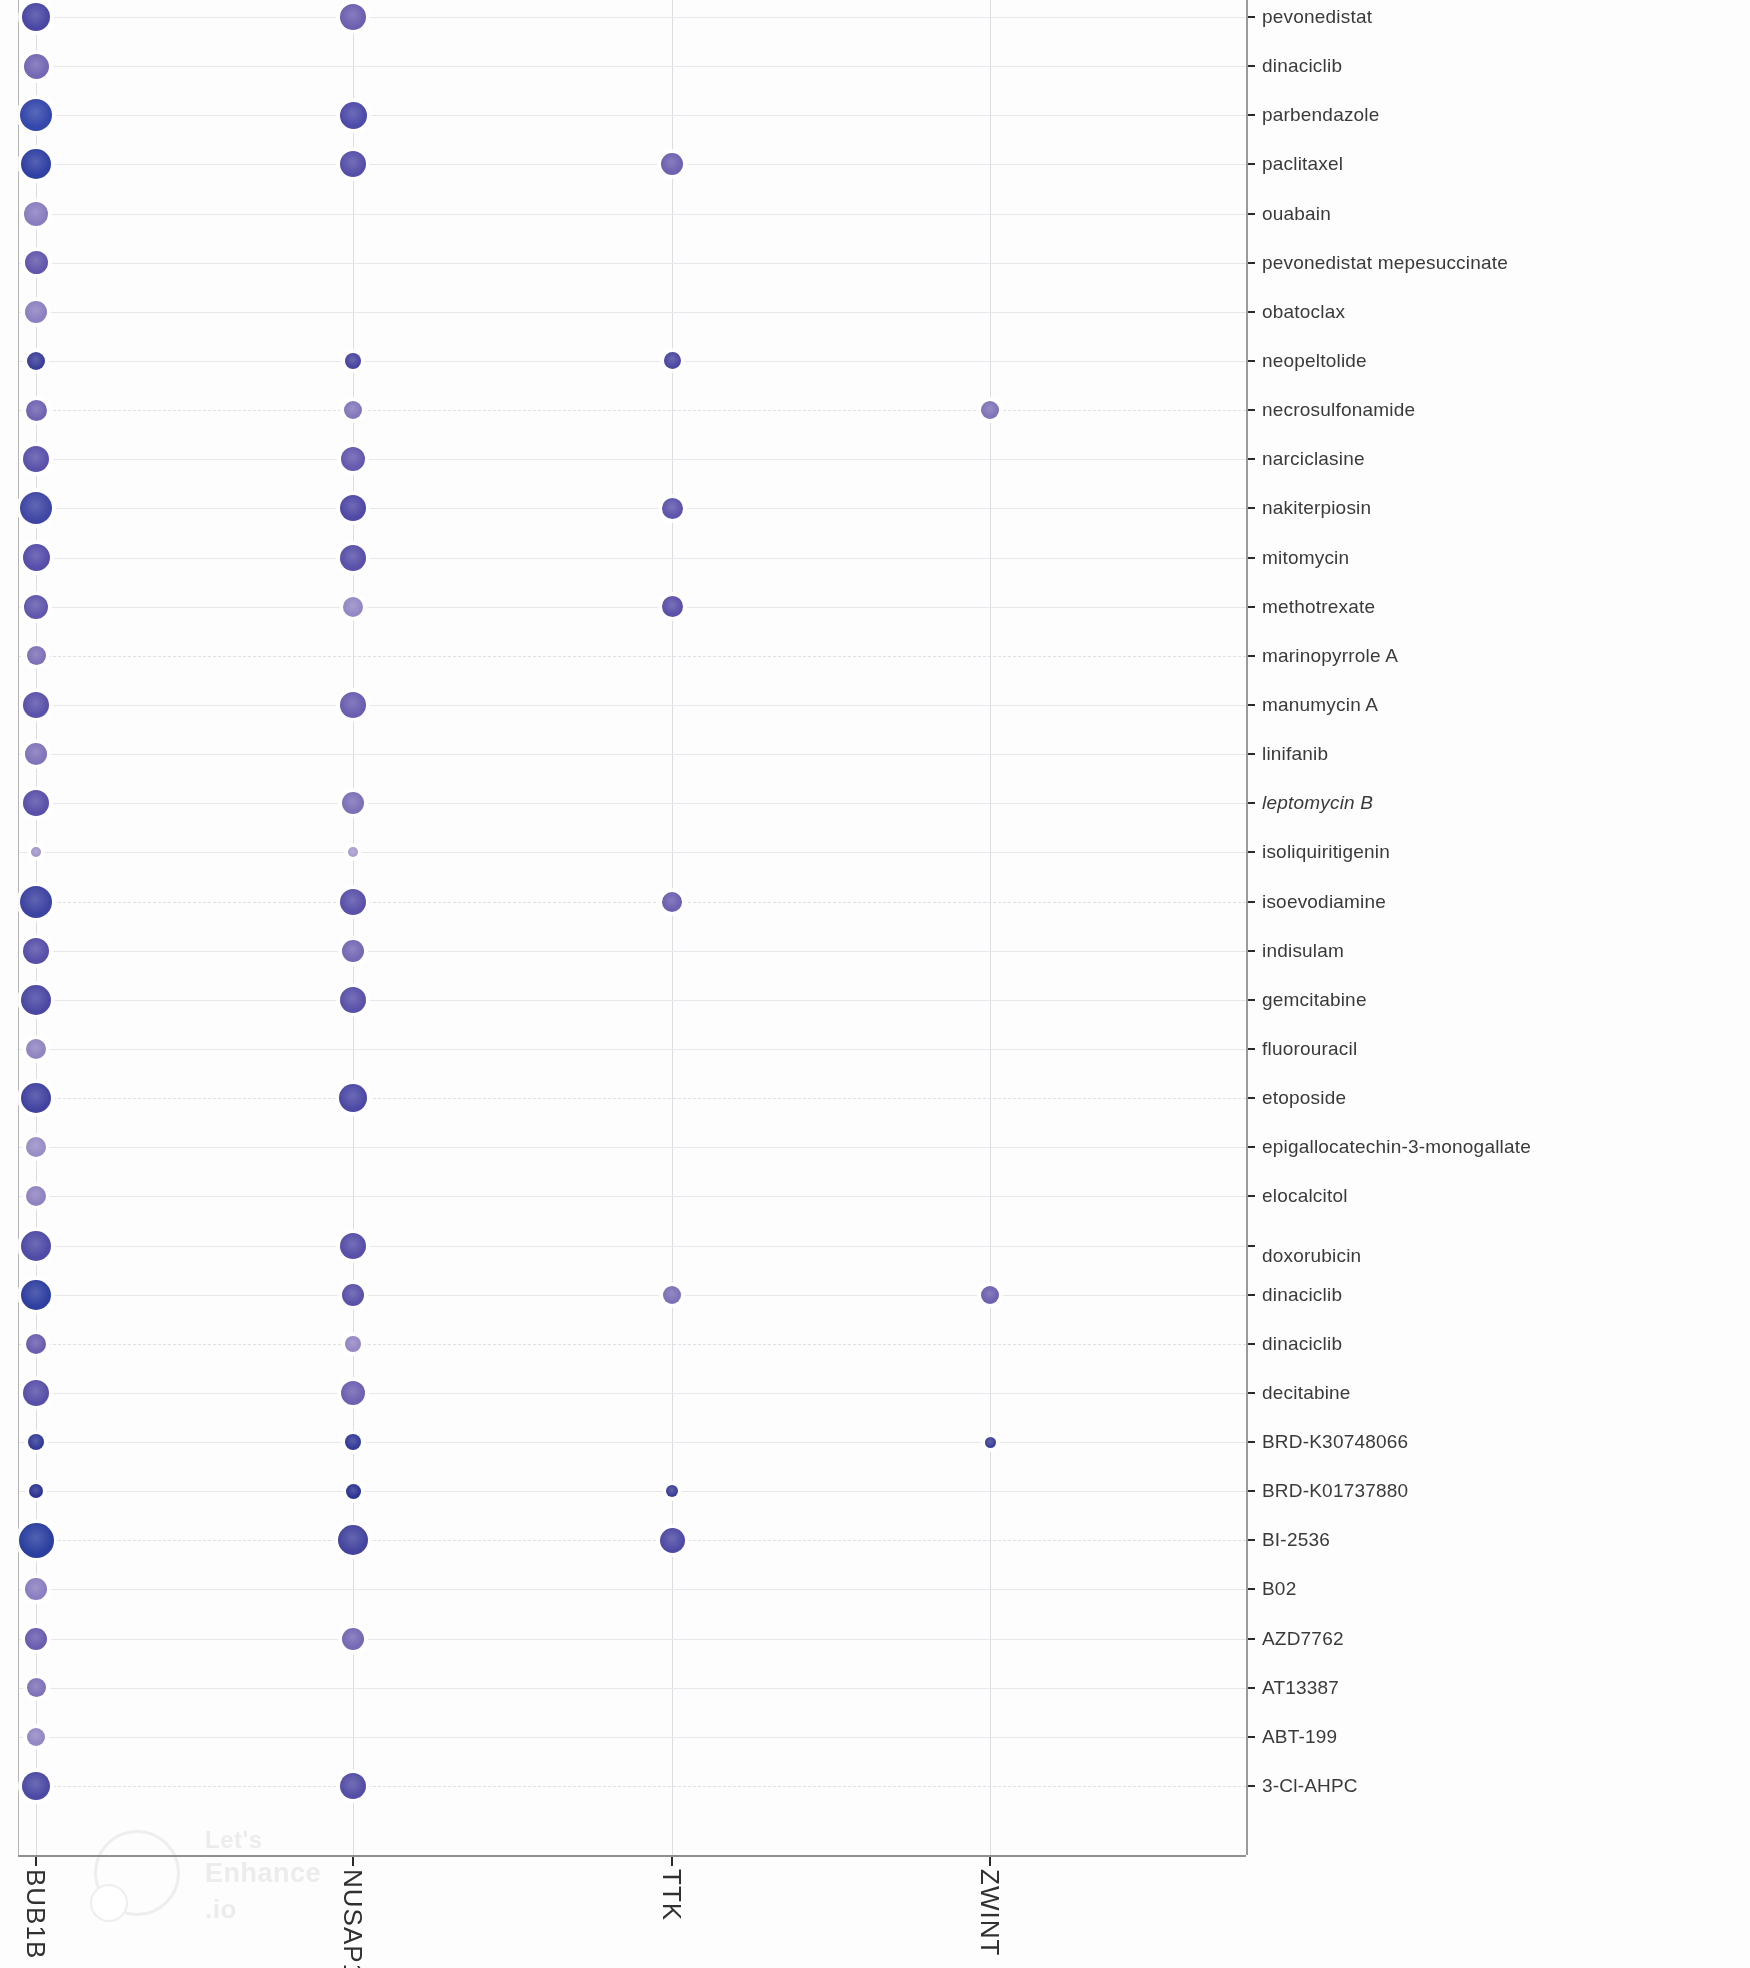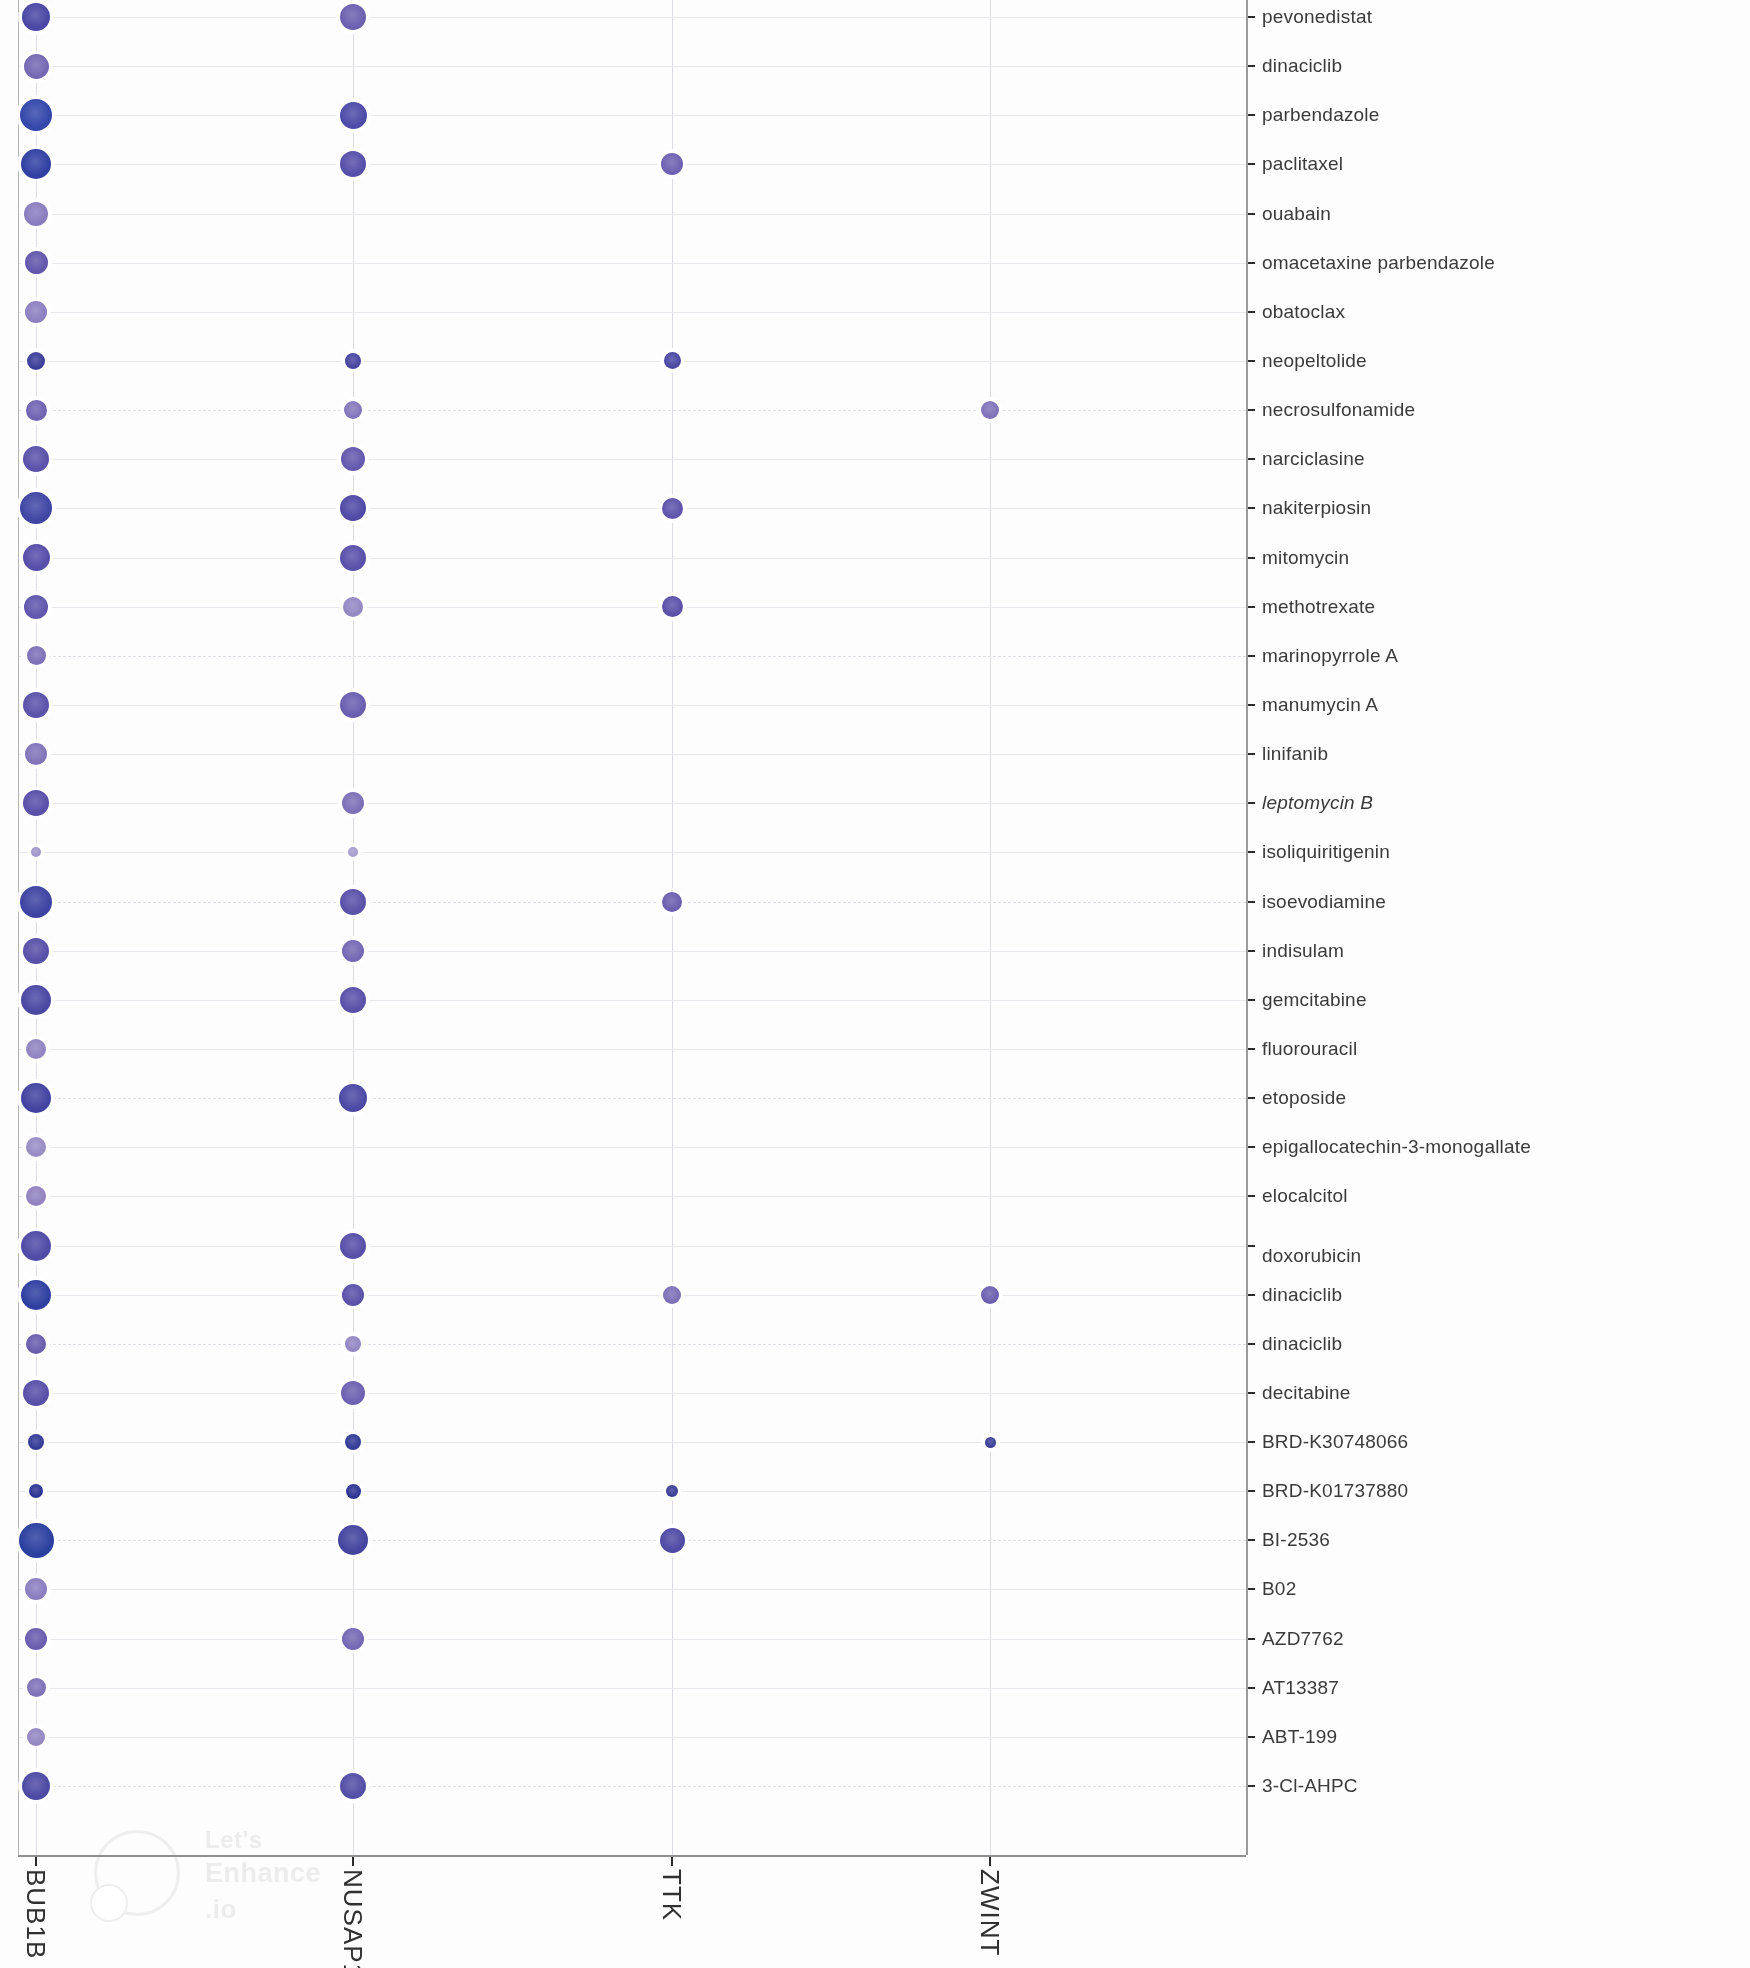--- a/index.html
+++ b/index.html
@@ -48,21 +48,21 @@
       <div class="ytick" style="left: 1246px; top: 114.28px;"></div>
       <div class="ylab" style="left: 1262px; top: 104.28px;">parbendazole</div>
       <div class="hgrid" style="left: 18px; top: 164.42px; width: 1228px;"></div>
       <div class="ytick" style="left: 1246px; top: 163.42px;"></div>
       <div class="ylab" style="left: 1262px; top: 153.42px;">paclitaxel</div>
       <div class="hgrid" style="left: 18px; top: 213.56px; width: 1228px;"></div>
       <div class="ytick" style="left: 1246px; top: 212.56px;"></div>
       <div class="ylab" style="left: 1262px; top: 202.56px;">ouabain</div>
       <div class="hgrid" style="left: 18px; top: 262.7px; width: 1228px;"></div>
       <div class="ytick" style="left: 1246px; top: 261.7px;"></div>
-      <div class="ylab" style="left: 1262px; top: 251.7px;">omacetaxine parbendazole</div>
+      <div class="ylab" style="left: 1262px; top: 251.7px;">pevonedistat mepesuccinate</div>
       <div class="hgrid" style="left: 18px; top: 311.84px; width: 1228px;"></div>
       <div class="ytick" style="left: 1246px; top: 310.84px;"></div>
       <div class="ylab" style="left: 1262px; top: 300.84px;">obatoclax</div>
       <div class="hgrid" style="left: 18px; top: 360.98px; width: 1228px;"></div>
       <div class="ytick" style="left: 1246px; top: 359.98px;"></div>
       <div class="ylab" style="left: 1262px; top: 349.98px;">neopeltolide</div>
       <div class="hgrid dashed" style="left: 18px; top: 410.12px; width: 1228px;"></div>
       <div class="ytick" style="left: 1246px; top: 409.12px;"></div>
       <div class="ylab" style="left: 1262px; top: 399.12px;">necrosulfonamide</div>
       <div class="hgrid" style="left: 18px; top: 459.26px; width: 1228px;"></div>

